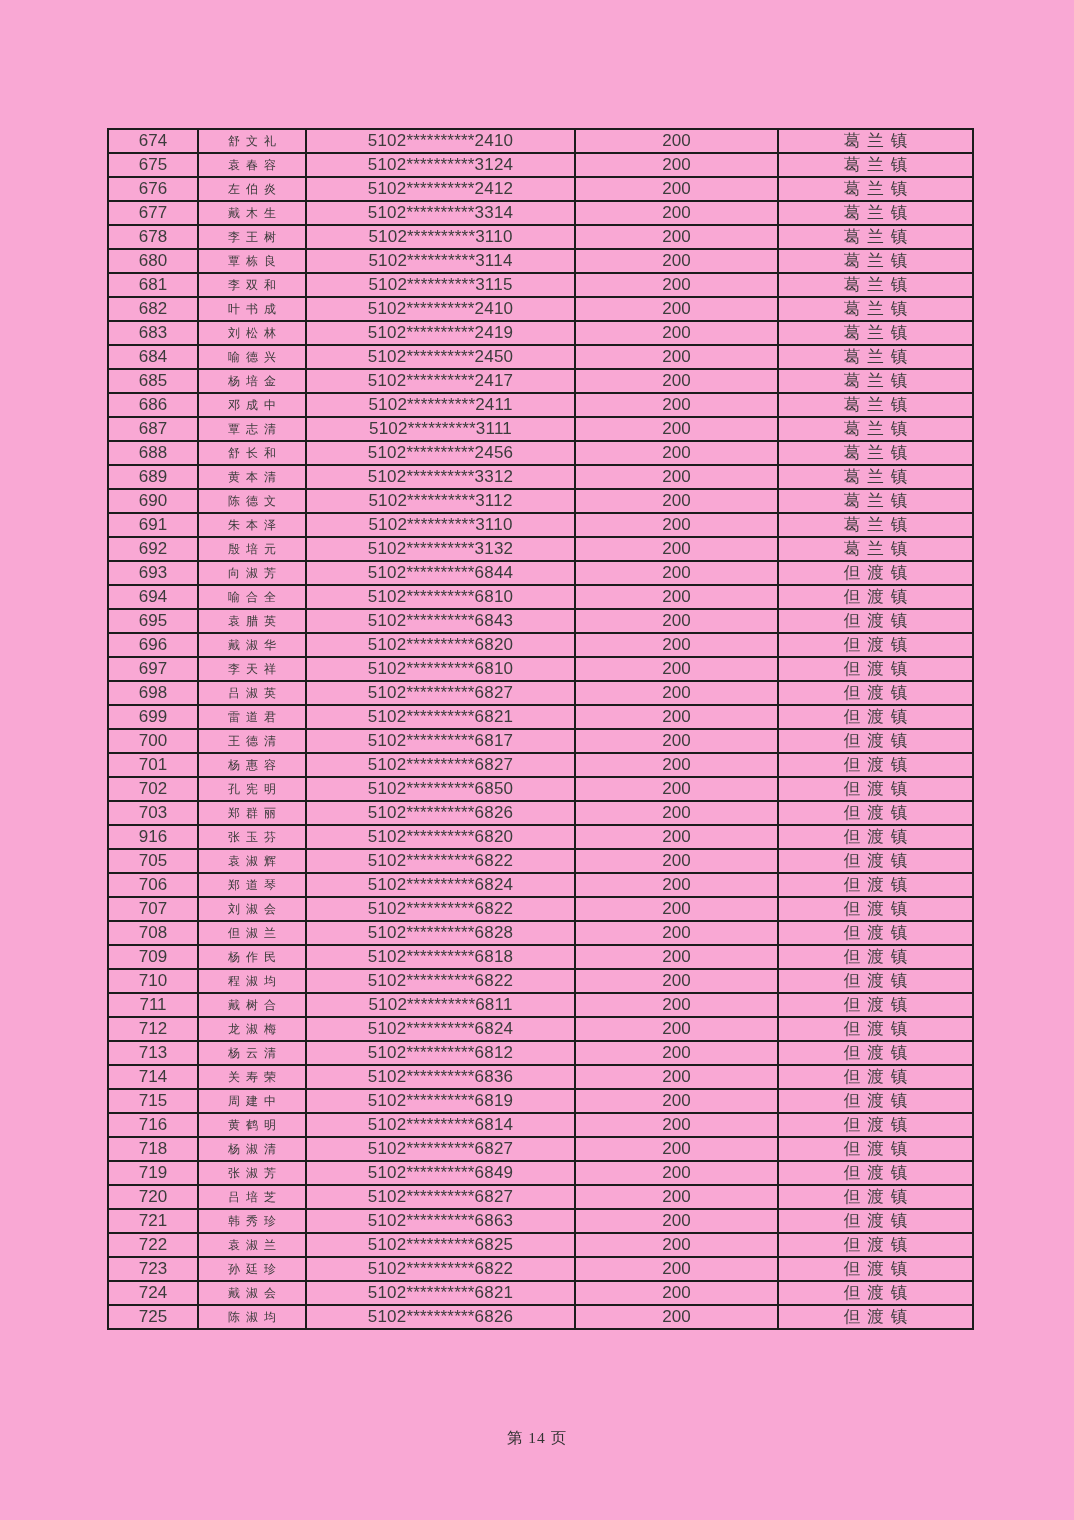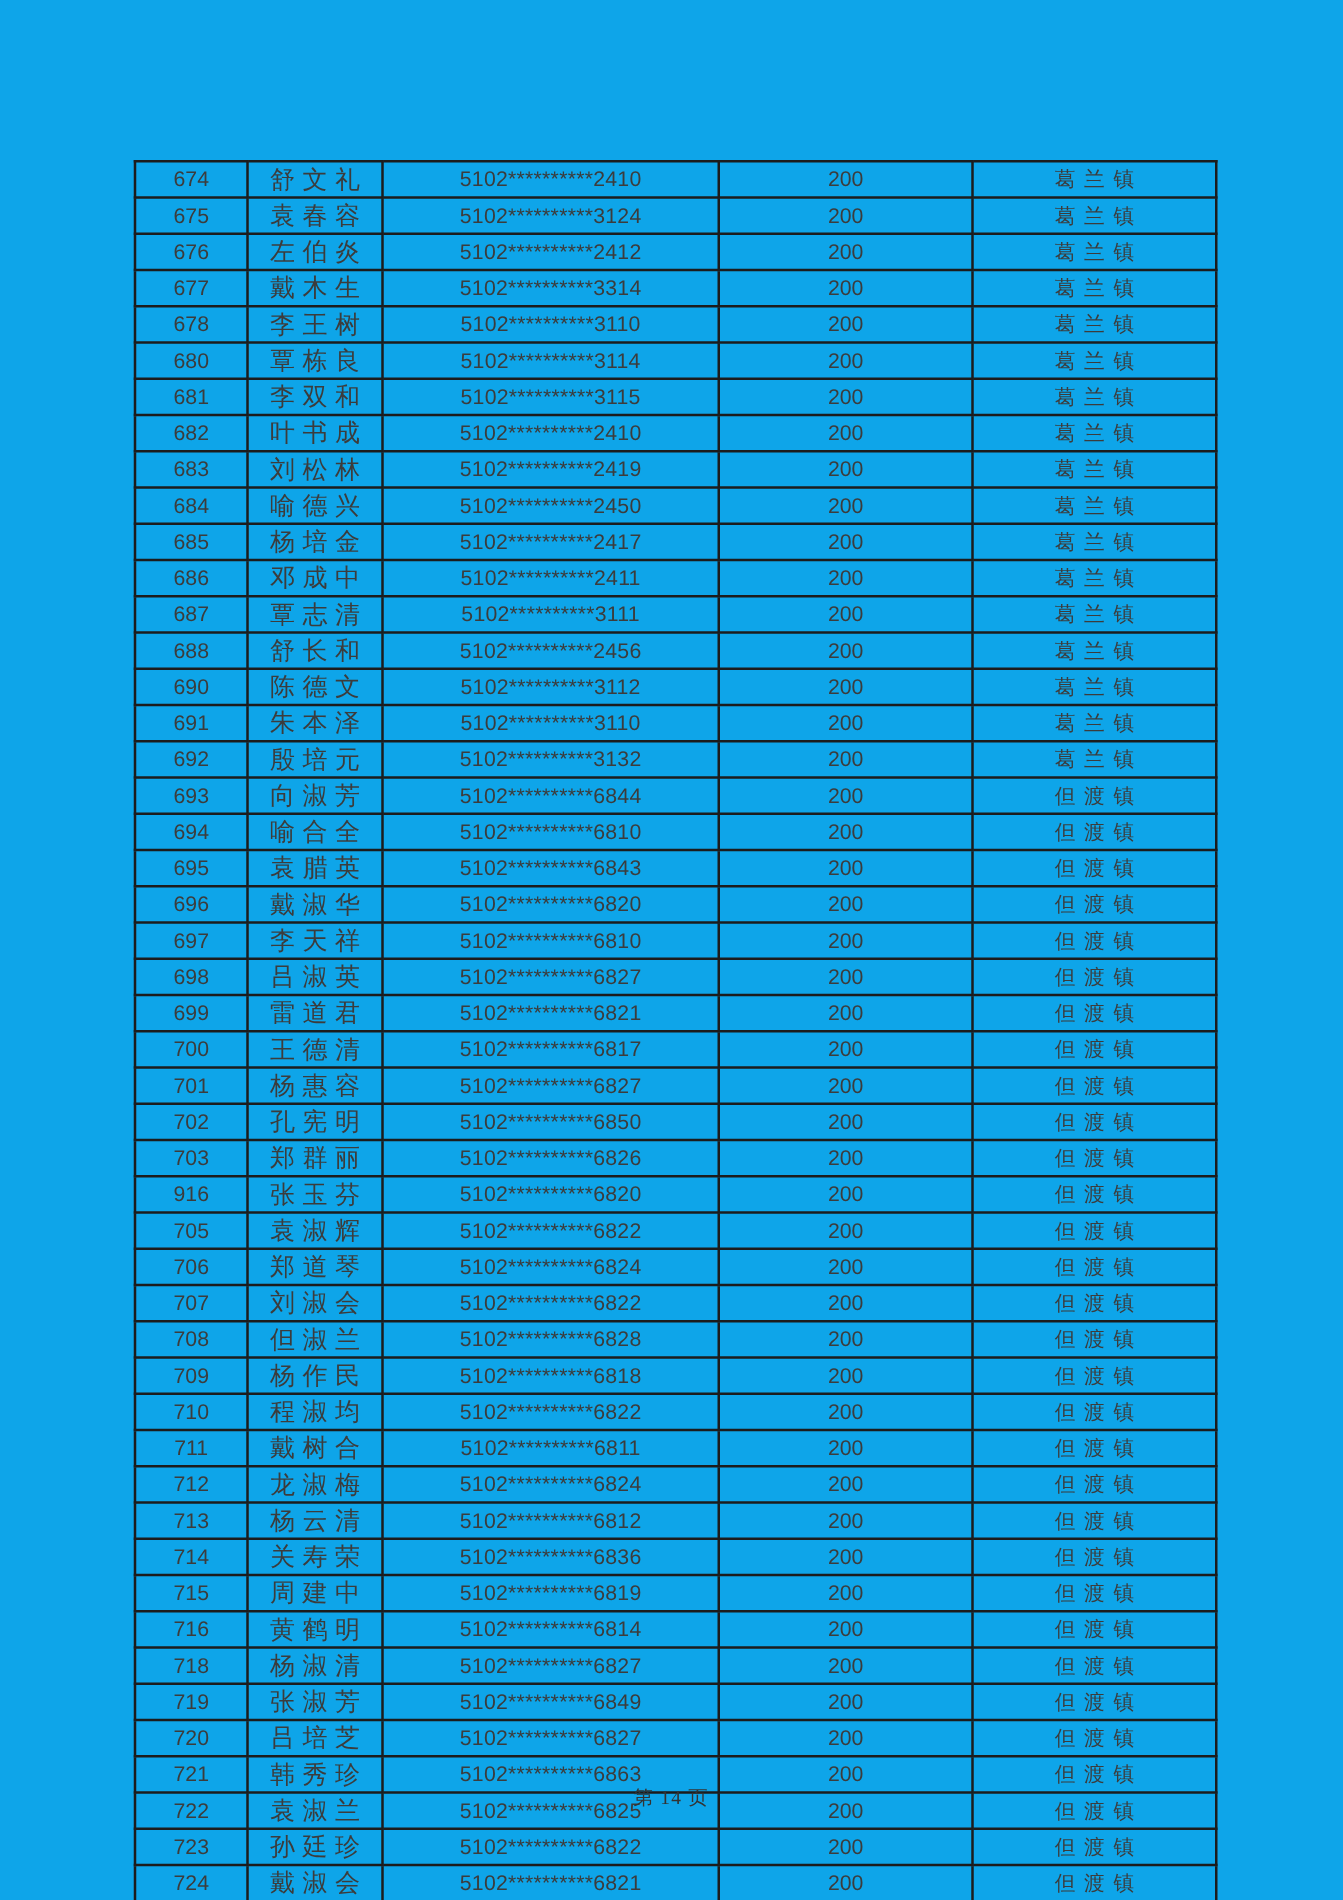--- a/index.html
+++ b/index.html
@@ -4,21 +4,21 @@
 <style>
   html, body {
     margin: 0;
     padding: 0;
     background: #ffffff;
   }
   .page {
     position: relative;
     width: 1074px;
     height: 1520px;
-    background: #0ea5e9;
+    background: #f9a8d4;
     overflow: hidden;
     font-family: "Liberation Serif", "DejaVu Serif", serif;
     color: #3c3c3c;
   }
   .table-wrap {
     position: absolute;
     left: 107px;
     top: 128px;
     width: 865px;
   }
@@ -35,21 +35,21 @@
     vertical-align: middle;
     white-space: nowrap;
     overflow: hidden;
   }
   td.col-index {
     font-family: "Liberation Sans", "DejaVu Sans", sans-serif;
     font-size: 17px;
     color: #3c3c3c;
   }
   td.col-name {
-    font-size: 20px;
+    font-size: 12px;
     letter-spacing: 6px;
     text-indent: 6px;
     color: #3c3c3c;
   }
   td.col-id {
     font-family: "Liberation Sans", "DejaVu Sans", sans-serif;
     font-size: 17px;
     letter-spacing: 0.2px;
     color: #3c3c3c;
   }
@@ -182,20 +182,27 @@
             <td class="col-town">葛兰镇</td>
           </tr>
           <tr>
             <td class="col-index">688</td>
             <td class="col-name">舒长和</td>
             <td class="col-id">5102**********2456</td>
             <td class="col-amount">200</td>
             <td class="col-town">葛兰镇</td>
           </tr>
           <tr>
+            <td class="col-index">689</td>
+            <td class="col-name">黄本清</td>
+            <td class="col-id">5102**********3312</td>
+            <td class="col-amount">200</td>
+            <td class="col-town">葛兰镇</td>
+          </tr>
+          <tr>
             <td class="col-index">690</td>
             <td class="col-name">陈德文</td>
             <td class="col-id">5102**********3112</td>
             <td class="col-amount">200</td>
             <td class="col-town">葛兰镇</td>
           </tr>
           <tr>
             <td class="col-index">691</td>
             <td class="col-name">朱本泽</td>
             <td class="col-id">5102**********3110</td>

